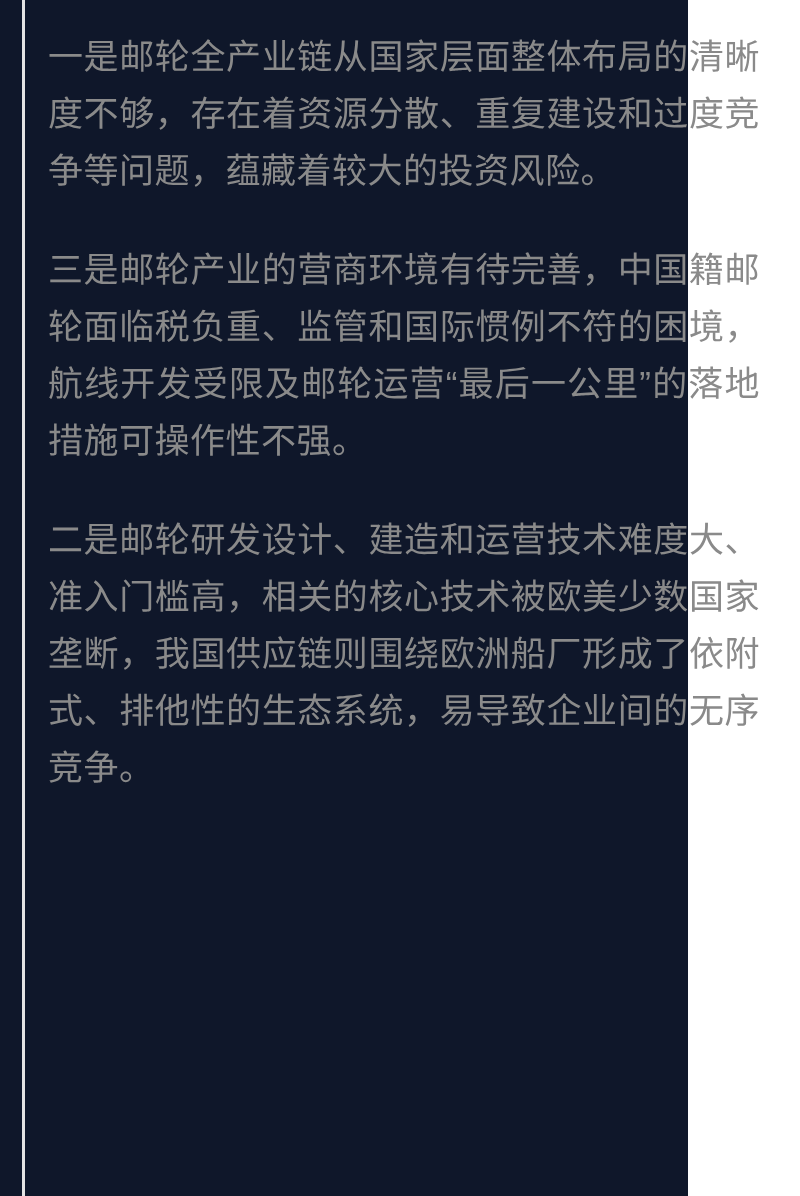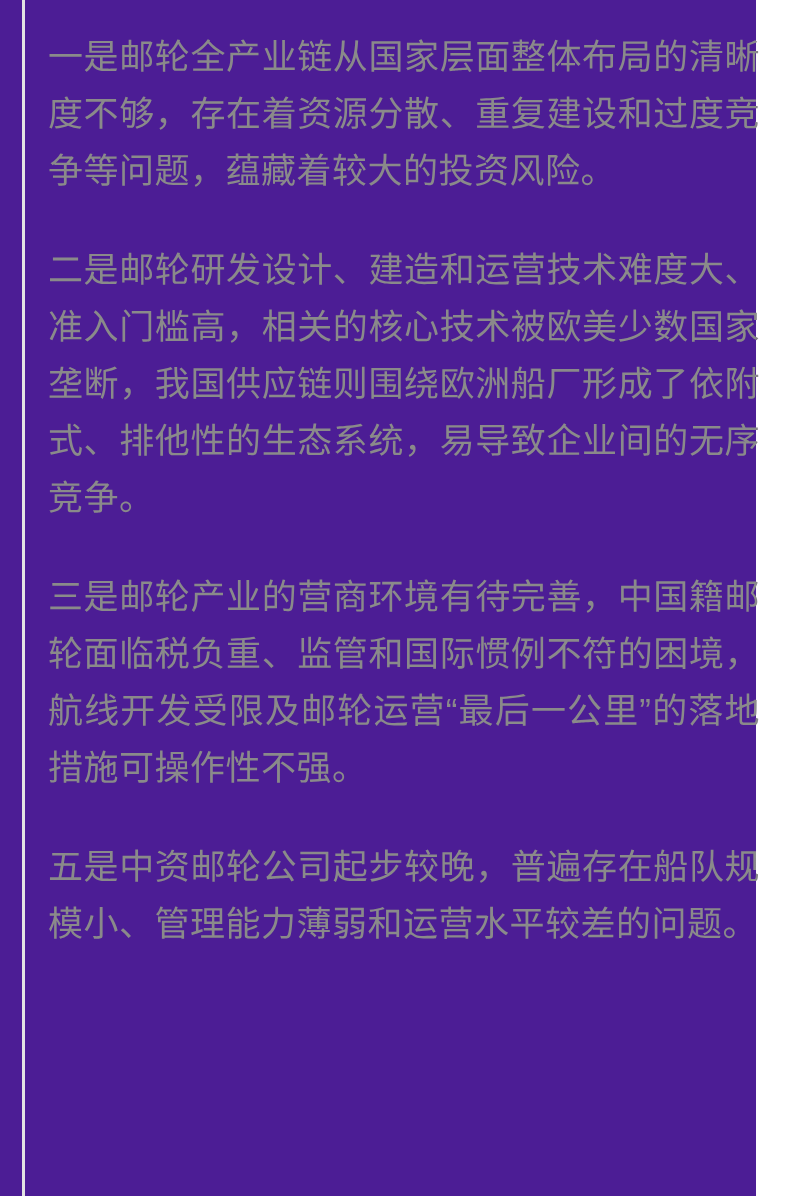--- a/index.html
+++ b/index.html
@@ -8,23 +8,23 @@
     background: #ffffff;
   }
   body {
     width: 800px;
     height: 1196px;
     font-family: "Liberation Sans", "DejaVu Sans", sans-serif;
     overflow: hidden;
   }
   .page {
     position: relative;
-    width: 756px;
+    width: 688px;
     height: 1196px;
-    background: #4c1d95;
+    background: #0f172a;
     box-sizing: border-box;
   }
   
   .left-rule {
     position: absolute;
     left: 22px;
     top: 0;
     width: 3px;
     height: 1196px;
     background: #e3e3e3;
@@ -52,18 +52,17 @@
 </style>
 </head>
 <body>
 
 <div class="page">
 
   <div class="left-rule"></div>
 
   <div class="content">
     <p class="para">一是邮轮全产业链从国家层面整体布局的清晰度不够，存在着资源分散、重复建设和过度竞争等问题，蕴藏着较大的投资风险。</p>
+    <p class="para">三是邮轮产业的营商环境有待完善，中国籍邮轮面临税负重、监管和国际惯例不符的困境，航线开发受限及邮轮运营“最后一公里”的落地措施可操作性不强。</p>
     <p class="para">二是邮轮研发设计、建造和运营技术难度大、准入门槛高，相关的核心技术被欧美少数国家垄断，我国供应链则围绕欧洲船厂形成了依附式、排他性的生态系统，易导致企业间的无序竞争。</p>
-    <p class="para">三是邮轮产业的营商环境有待完善，中国籍邮轮面临税负重、监管和国际惯例不符的困境，航线开发受限及邮轮运营“最后一公里”的落地措施可操作性不强。</p>
-    <p class="para">五是中资邮轮公司起步较晚，普遍存在船队规模小、管理能力薄弱和运营水平较差的问题。</p>
   </div>
 
 </div>
 
 </body></html>

